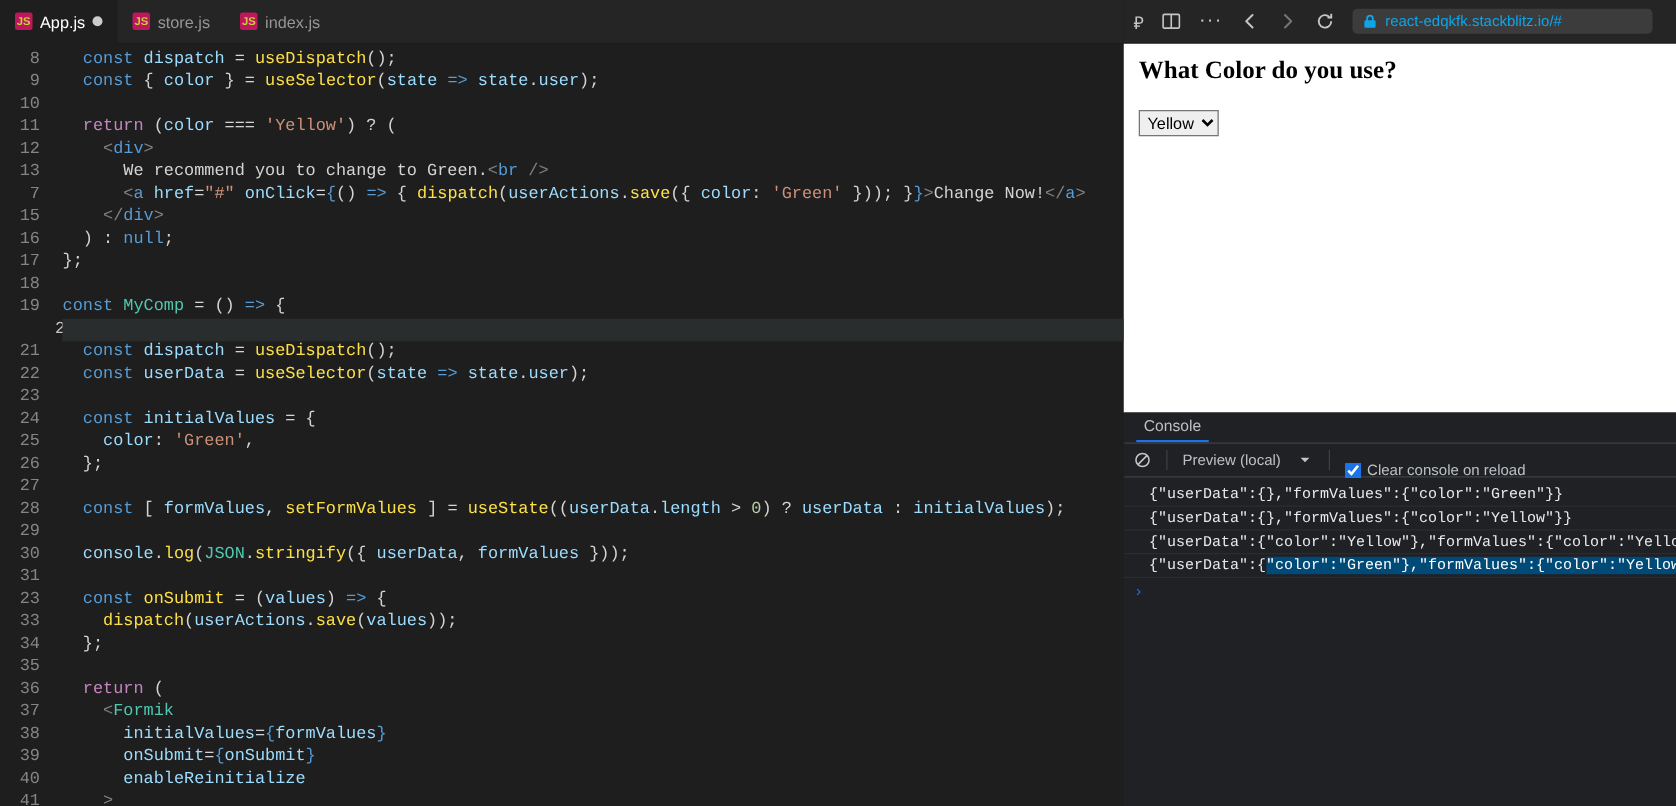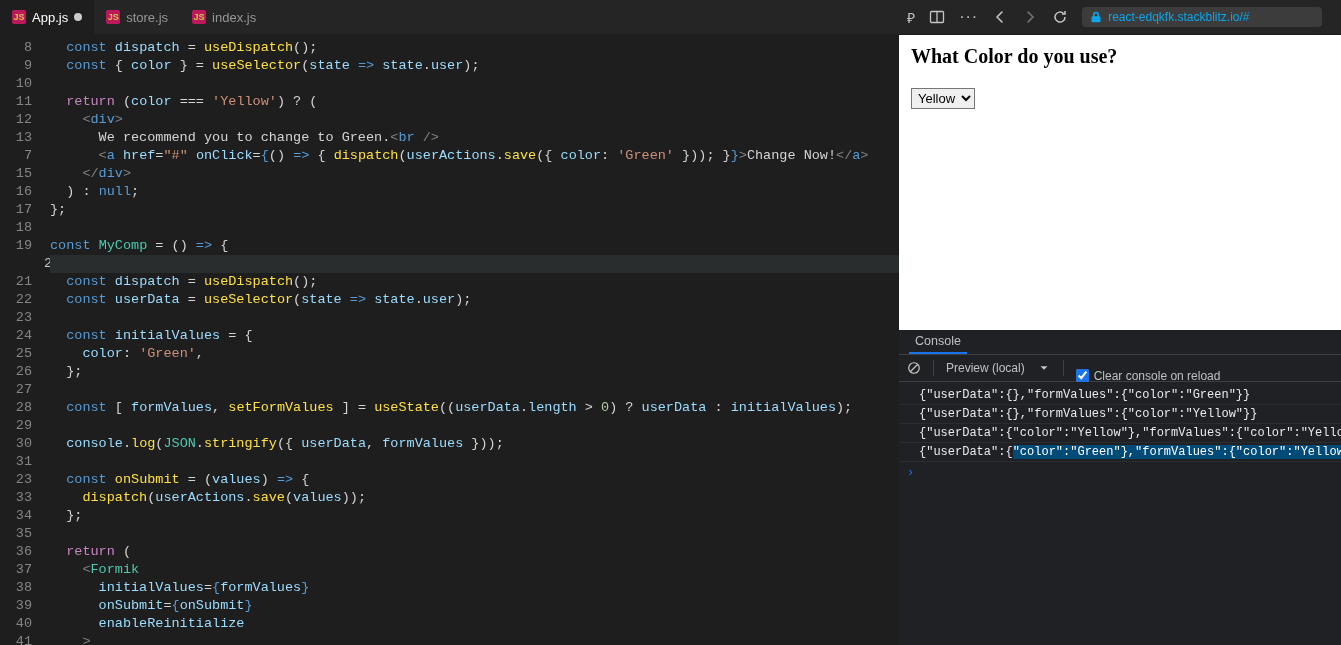--- a/index.html
+++ b/index.html
@@ -175,21 +175,21 @@
   align-items: center;
   padding: 0 8px;
   gap: 12px;
   border-top: 1px solid #3c4043;
   border-bottom: 1px solid #3c4043;
   font-size: 12px;
   color: #bcc0c4;
 }
 .console-toolbar .divider { width: 1px; height: 16px; background: #3c4043; }
 .console-toolbar svg { width: 14px; height: 14px; }
-.cb-wrap { display: flex; align-items: center; gap: 5px; margin-top: 15px; }
+.cb-wrap { display: flex; align-items: flex-end; gap: 5px; margin-top: 15px; }
 .cb-wrap input { accent-color: #1a73e8; width: 13px; height: 13px; }
 
 .console-body {
   flex: 1;
   background: #202124;
   font-family: Consolas, "Courier New", monospace;
   font-size: 12px;
   padding: 4px 0;
   overflow: auto;
 }

